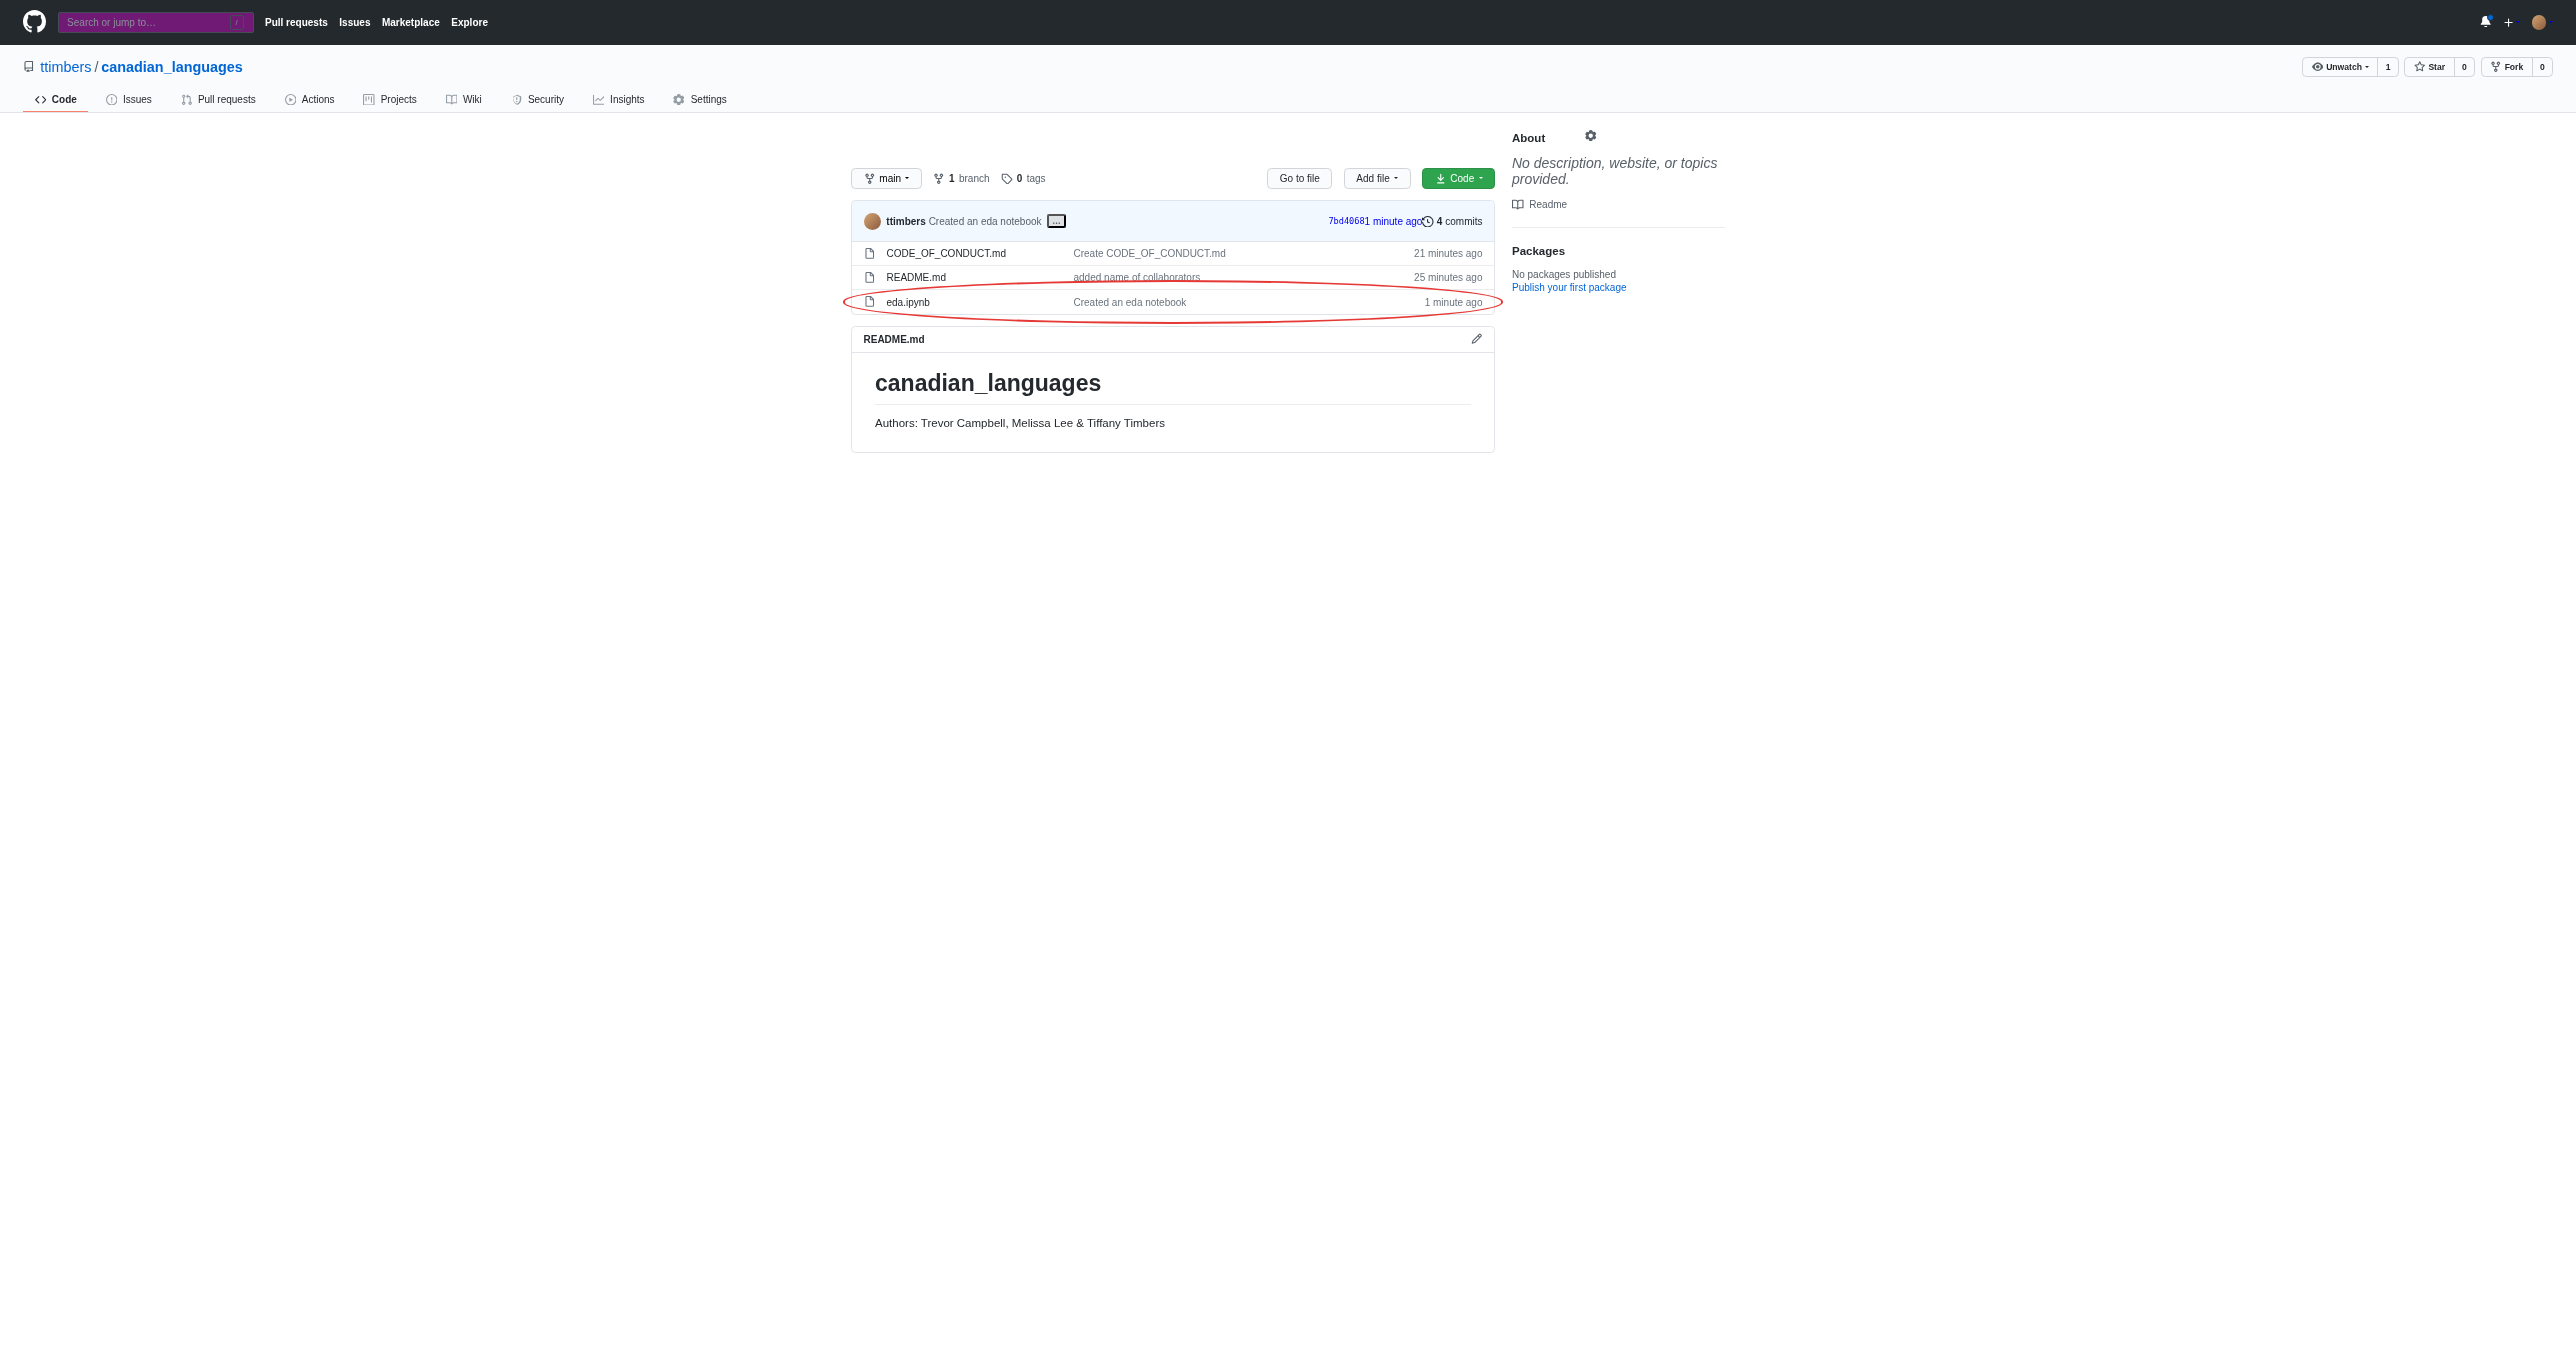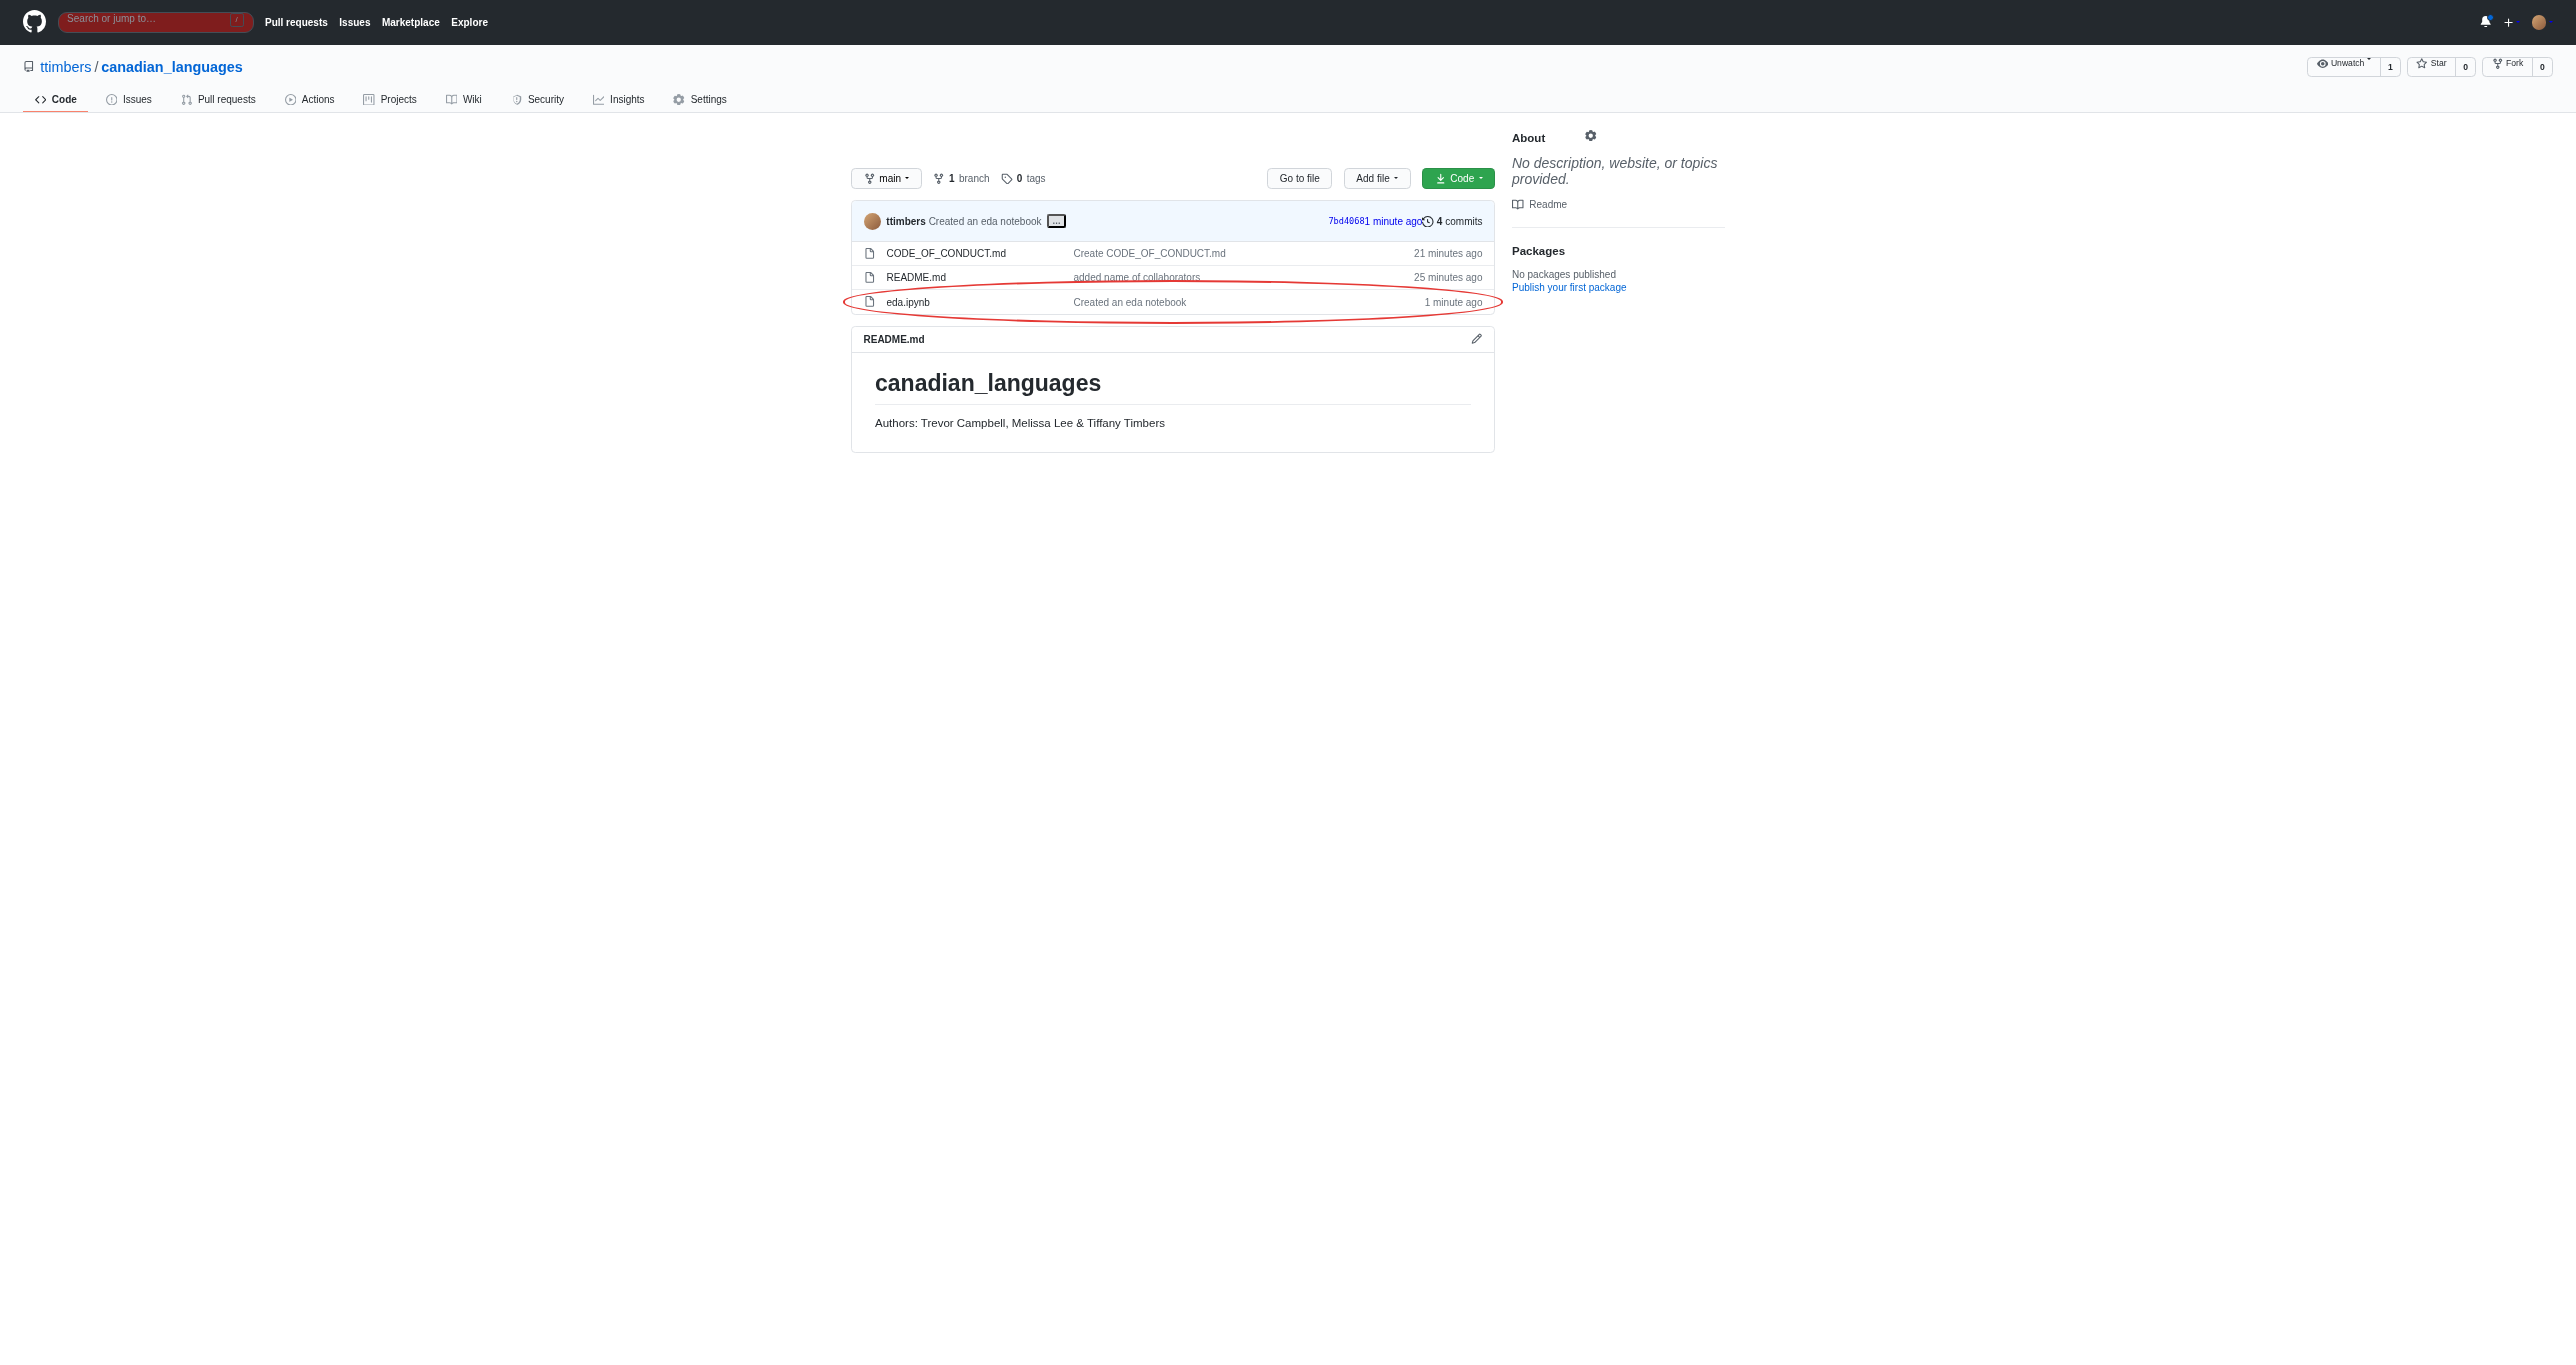--- a/index.html
+++ b/index.html
@@ -3,21 +3,21 @@
 <meta charset="utf-8">
 <style>
 * { box-sizing: border-box; margin: 0; padding: 0; }
 body { font-family: -apple-system, BlinkMacSystemFont, "Segoe UI", Helvetica, Arial, sans-serif; font-size: 10px; color: #24292e; background: #fff; }
 a { text-decoration: none; }
 
 
 .header { background: #24292e; height: 45px; display: flex; align-items: center; padding: 0 23px; }
 .logo { color: #fff; flex-shrink: 0; }
 .logo svg { width: 23px; height: 23px; fill: #fff; }
-.search-wrap { margin-left: 11.5px; display: flex; align-items: flex-start; background: #7f1d1d; border: 0.7px solid #444d56; border-radius: 9px; width: 196px; height: 21.6px; padding: 0 8.6px; }
+.search-wrap { margin-left: 11.5px; display: flex; align-items: center; background: #701a75; border: 0.7px solid #444d56; border-radius: 2px; width: 196px; height: 21.6px; padding: 0 8.6px; }
 .search-wrap input { background: transparent; border: none; color: #ccc; font-size: 10px; flex: 1; outline: none; }
 .search-wrap input::placeholder { color: #8a9099; }
 .search-slash { border: 0.7px solid #444d56; color: #8a9099; border-radius: 2.2px; width: 14.4px; height: 14.4px; display: flex; align-items: center; justify-content: center; font-size: 8px; }
 .nav-links { display: flex; margin-left: 11.5px; gap: 11.5px; }
 .nav-links a { color: #fff; font-weight: 600; font-size: 10px; }
 .header-right { margin-left: auto; display: flex; align-items: center; gap: 11.5px; color: #fff; }
 .header-right svg { fill: #fff; }
 .bell-wrap { position: relative; }
 .bell-dot { position: absolute; top: -2.2px; right: -2.2px; width: 7.2px; height: 7.2px; background: #0366d6; border: 1.4px solid #24292e; border-radius: 50%; }
 .plus-menu { display: flex; align-items: center; gap: 1.4px; }
@@ -27,21 +27,21 @@
 
 .repo-head { background: #fafbfc; border-bottom: 0.7px solid #e1e4e8; padding: 11.5px 23px 0 23px; }
 .repo-title-row { display: flex; align-items: center; margin-bottom: 11.5px; }
 .repo-title { display: flex; align-items: center; font-size: 14.4px; }
 .repo-title svg { fill: #586069; margin-right: 5.8px; }
 .repo-title a { color: #0366d6; }
 .repo-title .slash { color: #586069; margin: 0 2.9px; }
 .repo-title .name { font-weight: 600; }
 .repo-actions { margin-left: auto; display: flex; gap: 5.8px; }
 .social-btn { display: flex; align-items: center; border: 0.7px solid #d1d5da; border-radius: 4.3px; background: #fafbfc; overflow: hidden; height: 20px; font-size: 8.6px; }
-.social-btn .btn-part { display: flex; align-items: flex-start; gap: 2.9px; padding: 0 8.6px; height: 100%; border-right: 0.7px solid #d1d5da; color: #24292e; font-weight: 400; }
+.social-btn .btn-part { display: flex; align-items: center; gap: 2.9px; padding: 0 8.6px; height: 100%; border-right: 0.7px solid #d1d5da; color: #24292e; font-weight: 700; }
 .social-btn .btn-part svg { fill: #586069; }
 .social-btn .count { padding: 0 7.2px; font-weight: 600; color: #24292e; }
 .caret-down { display:inline-block; width:0; height:0; border-left:2.9px solid transparent; border-right:2.9px solid transparent; border-top:2.9px solid currentColor; vertical-align: middle; }
 
 
 .repo-tabs { display: flex; gap: 5.8px; }
 .repo-tab { display: flex; align-items: center; gap: 5.8px; padding: 5.8px 11.5px; color: #24292e; font-size: 10px; border-bottom: 1.4px solid transparent; }
 .repo-tab svg { fill: #959da5; }
 .repo-tab.selected { border-bottom-color: #f9826c; font-weight: 600; }
 .repo-tab.selected svg { fill: #24292e; }

